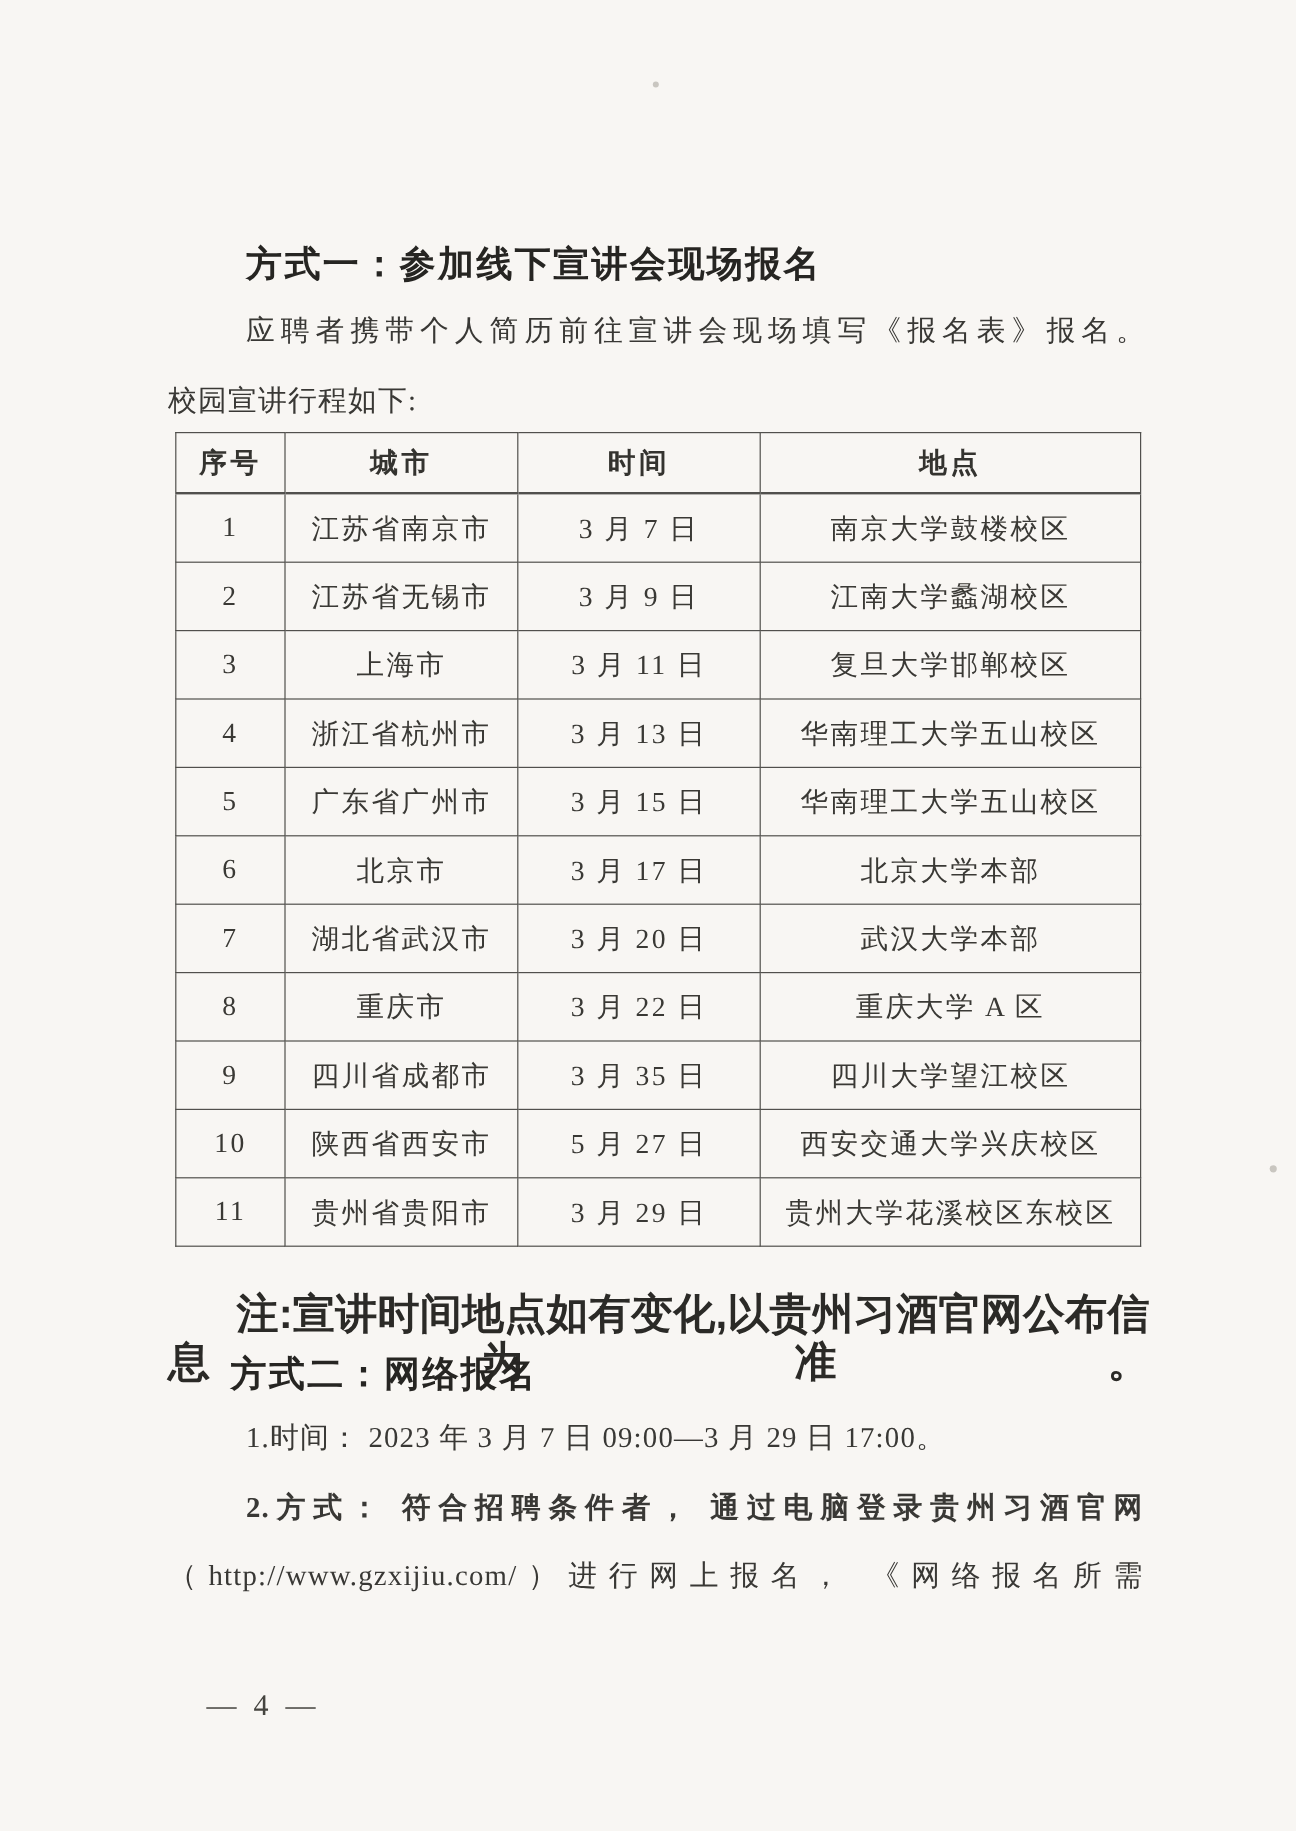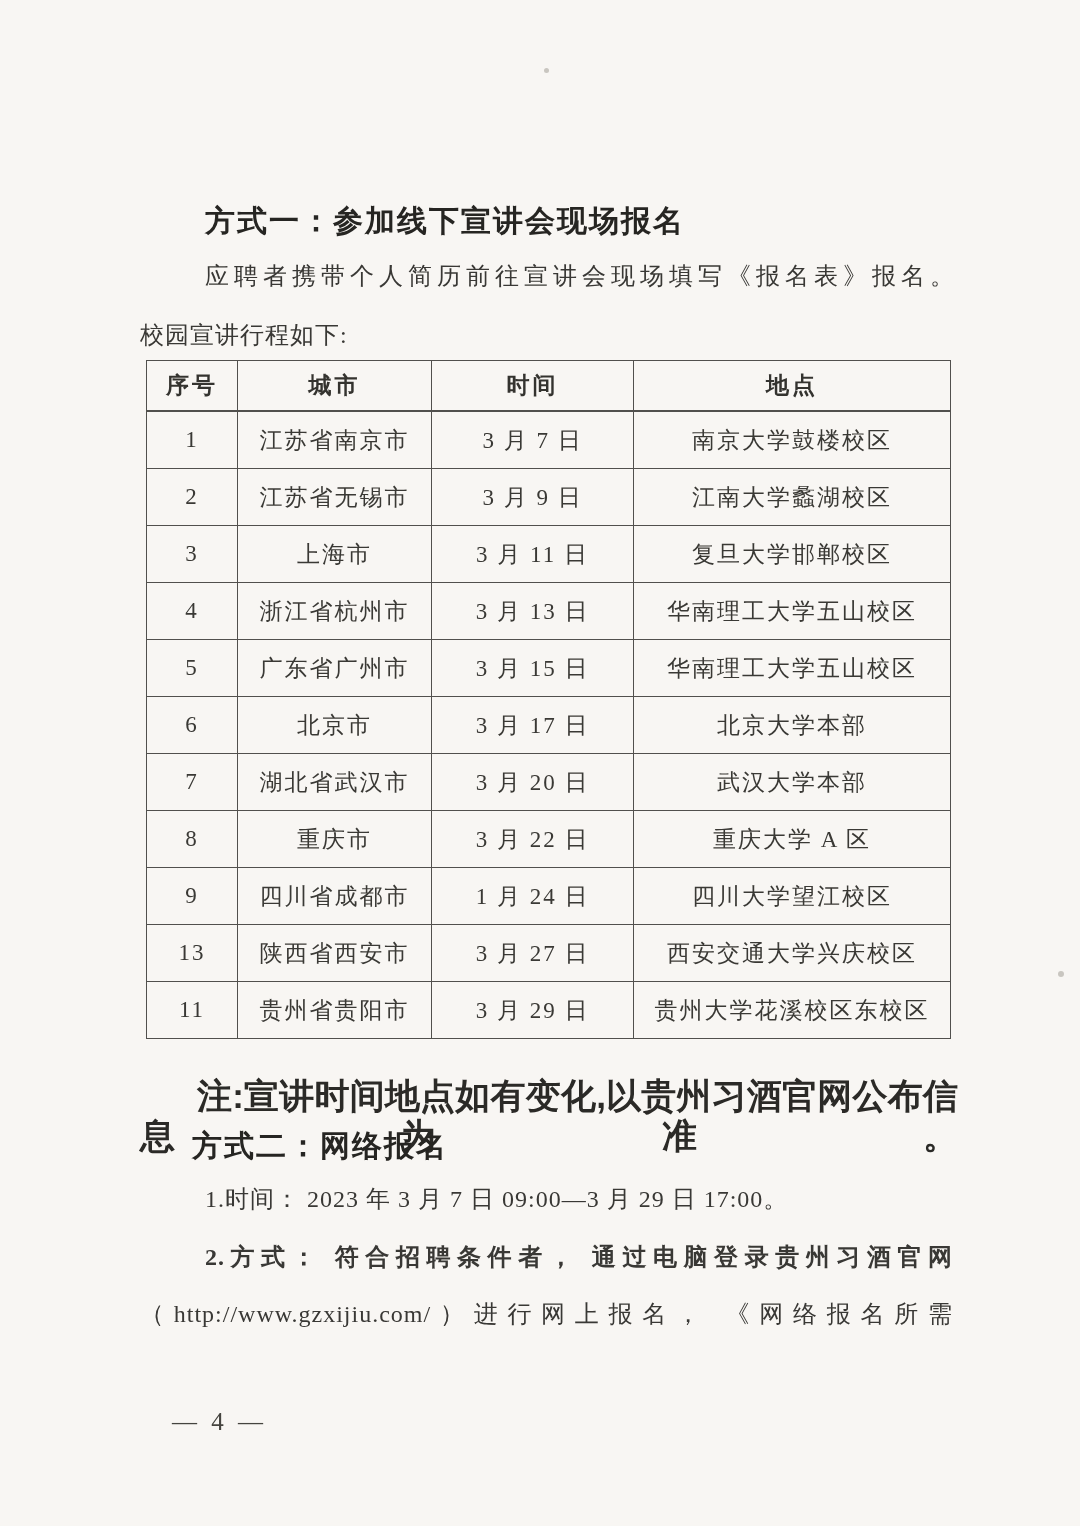--- a/index.html
+++ b/index.html
@@ -156,27 +156,27 @@
       </tr>
       <tr>
         <td>8</td>
         <td>重庆市</td>
         <td>3 月 22 日</td>
         <td>重庆大学 A 区</td>
       </tr>
       <tr>
         <td>9</td>
         <td>四川省成都市</td>
-        <td>1 月 24 日</td>
+        <td>3 月 35 日</td>
         <td>四川大学望江校区</td>
       </tr>
       <tr>
-        <td>13</td>
+        <td>10</td>
         <td>陕西省西安市</td>
-        <td>3 月 27 日</td>
+        <td>5 月 27 日</td>
         <td>西安交通大学兴庆校区</td>
       </tr>
       <tr>
         <td>11</td>
         <td>贵州省贵阳市</td>
         <td>3 月 29 日</td>
         <td>贵州大学花溪校区东校区</td>
       </tr>
     </tbody>
   </table>

